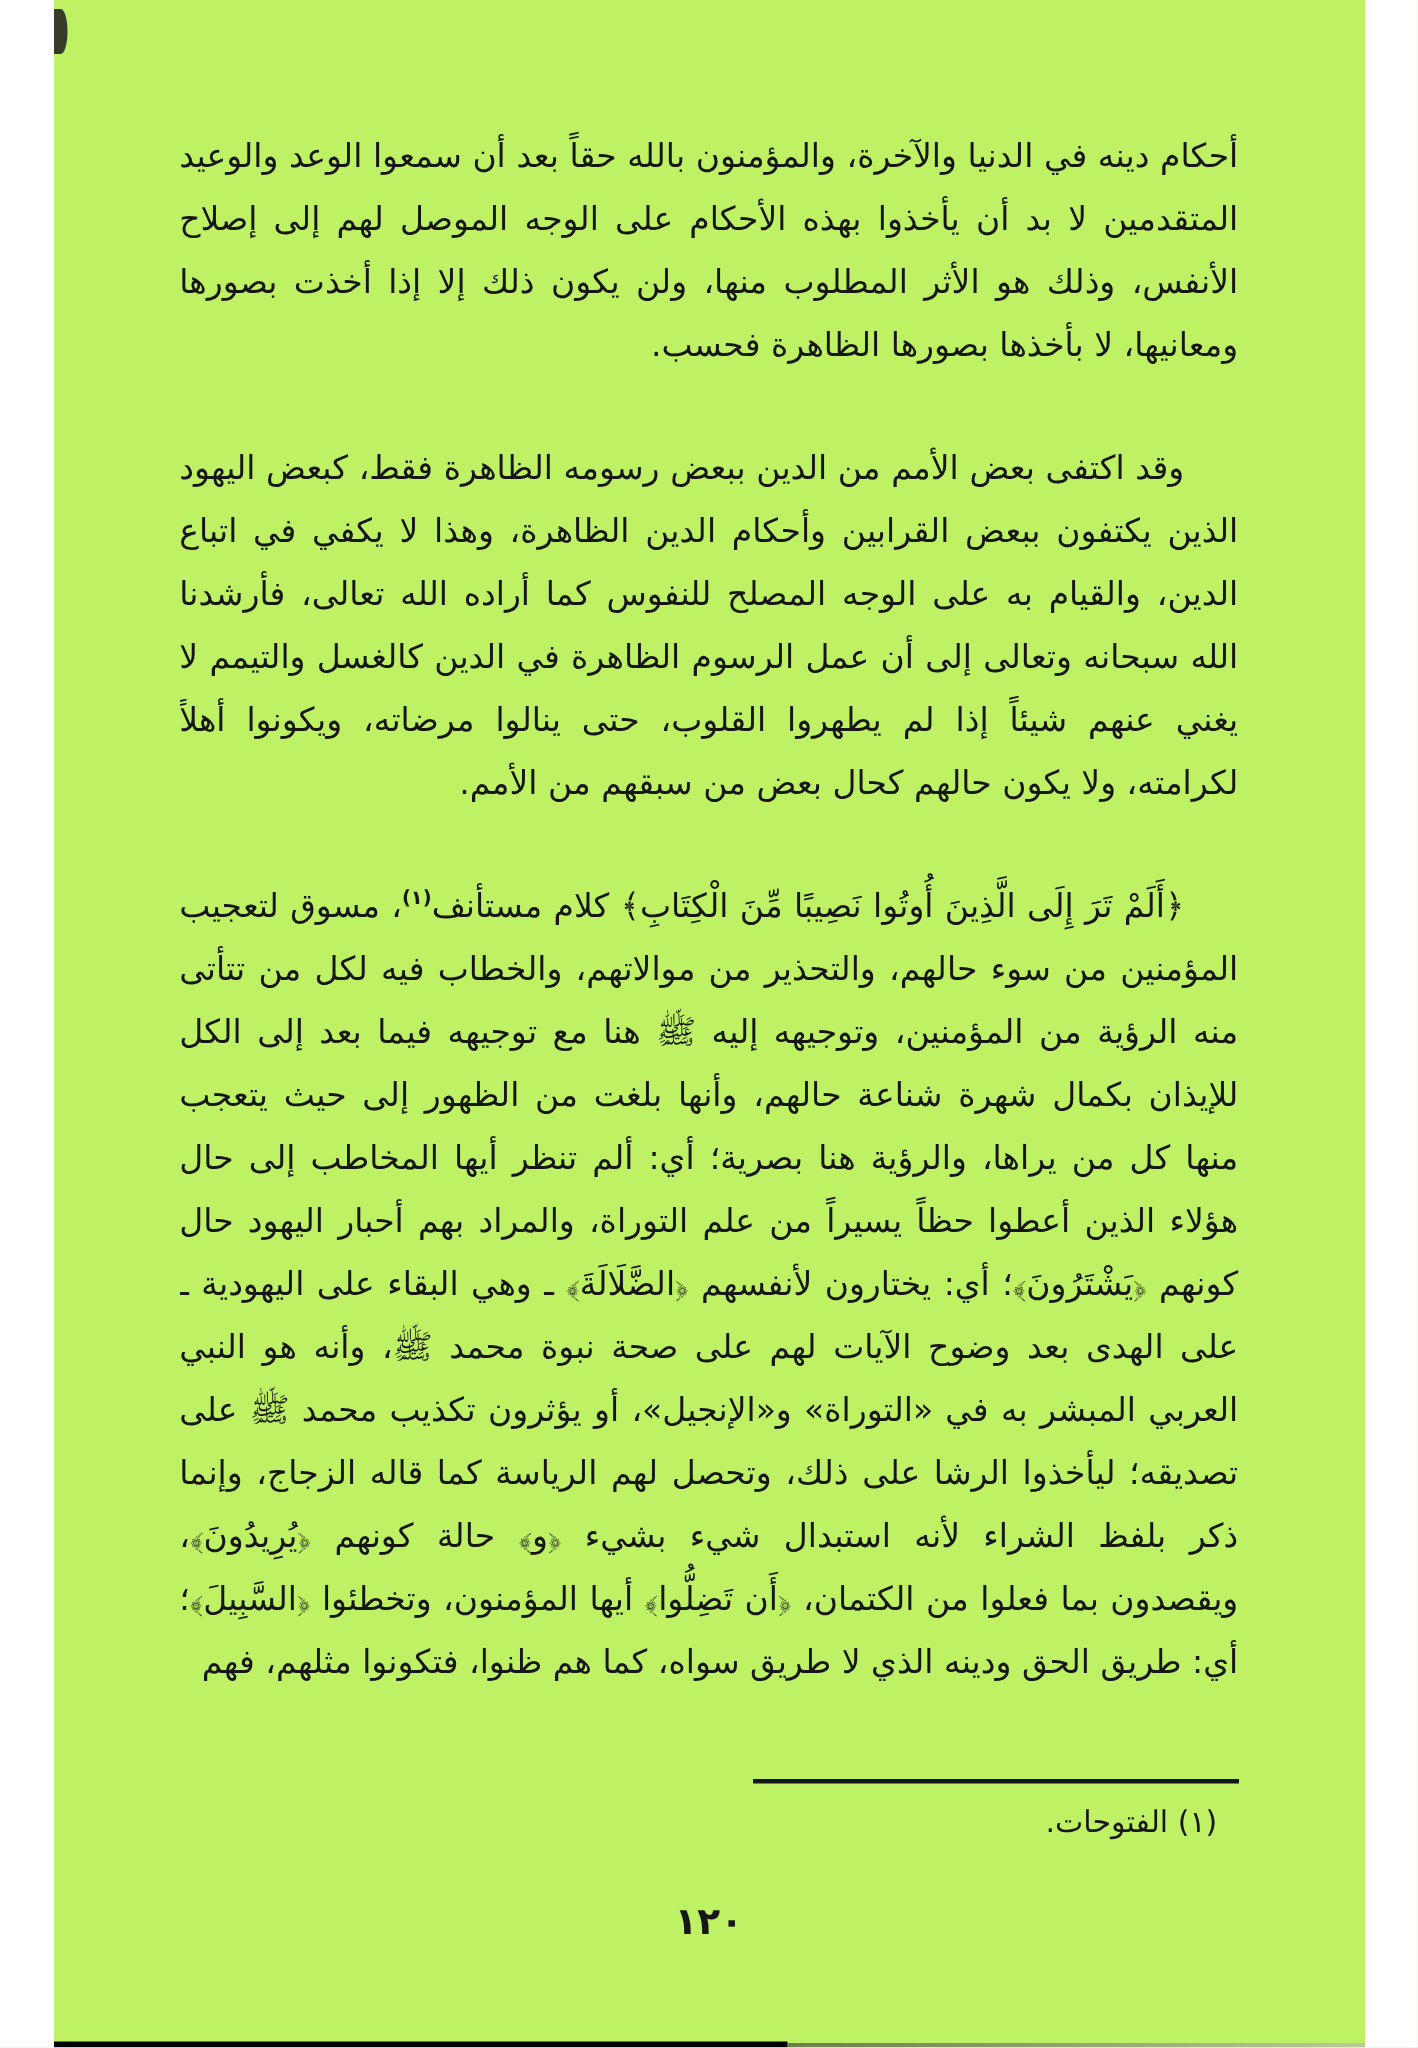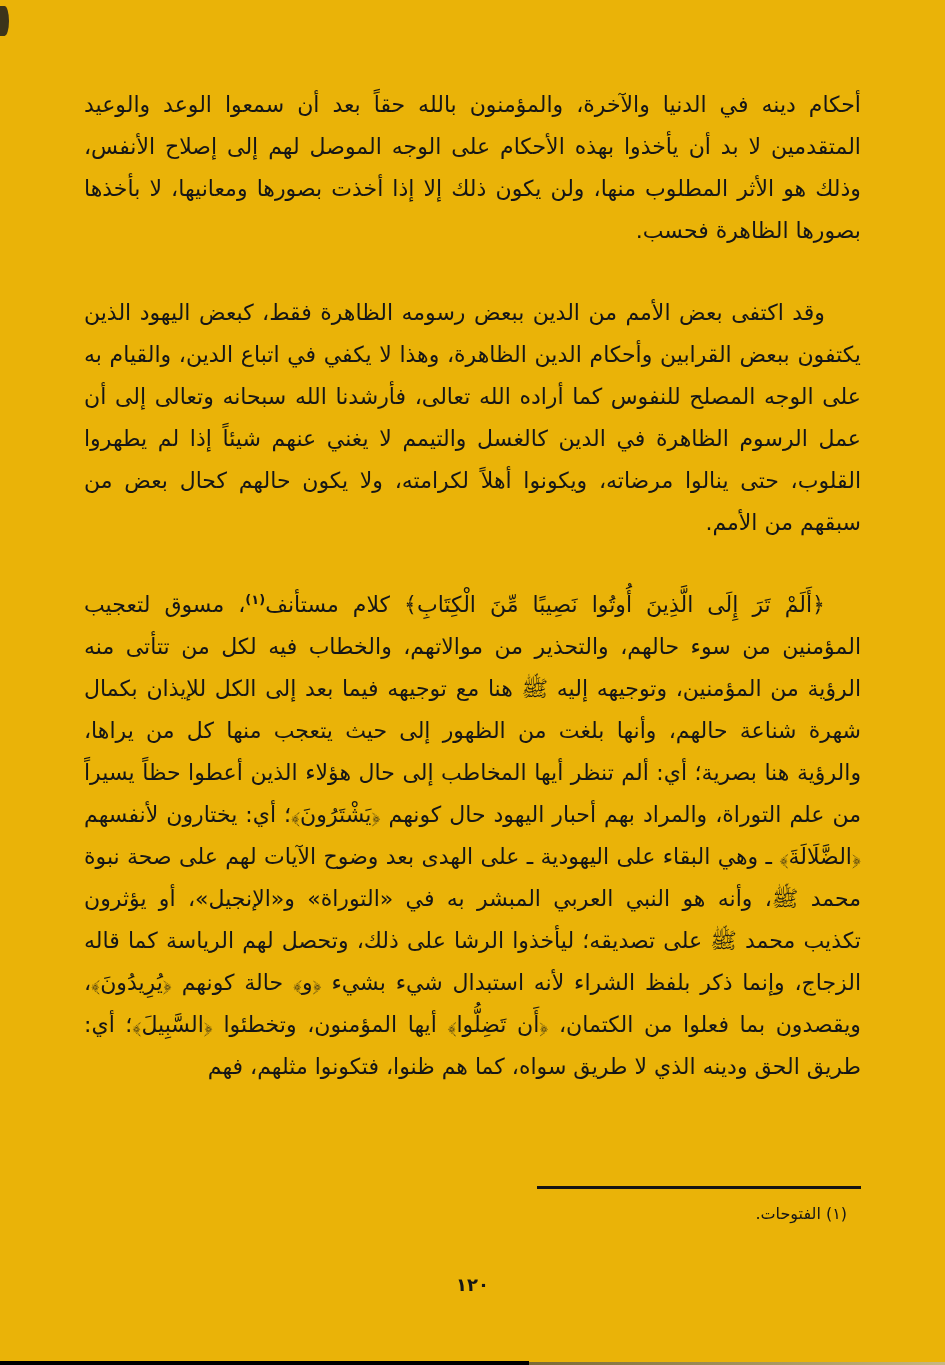--- a/index.html
+++ b/index.html
@@ -3,24 +3,24 @@
 <meta charset="utf-8">
 <style>
   * { box-sizing: border-box; }
   html, body {
     margin: 0;
     padding: 0;
     background: #ffffff;
   }
   .page {
     position: relative;
-    width: 945px;
+    width: 874px;
     height: 1365px;
     margin: 0 auto;
-    background: #eab308;
+    background: #bef264;
     overflow: hidden;
     font-family: "DejaVu Sans", sans-serif;
     color: #161616;
     direction: rtl;
   }
   .text-block {
     position: absolute;
     top: 84px;
     right: 84px;
     left: 84px;
@@ -57,30 +57,30 @@
     width: 324px;
     height: 3px;
     background: #141414;
     margin-right: 0;
     margin-left: auto;
   }
   .footnote-text {
     margin-top: 10px;
     text-align: right;
     padding-right: 14px;
-    font-size: 16px;
+    font-size: 20px;
     line-height: 30px;
   }
   .page-number {
     position: absolute;
     bottom: 70px;
     left: 0;
     right: 0;
     text-align: center;
-    font-size: 18px;
+    font-size: 25px;
     font-weight: bold;
     letter-spacing: 2px;
     direction: rtl;
   }
   
   .artifact-top-left {
     position: absolute;
     top: 6px;
     left: 0;
     width: 9px;

